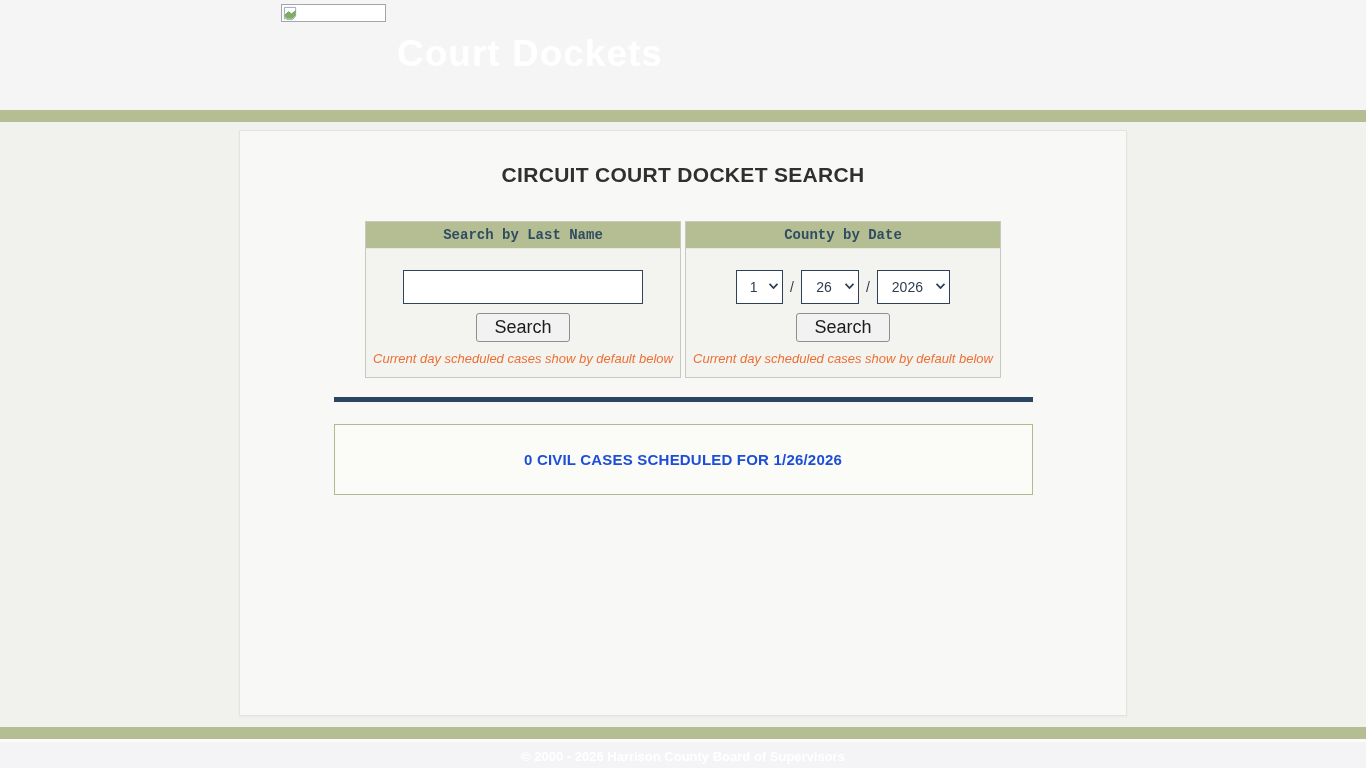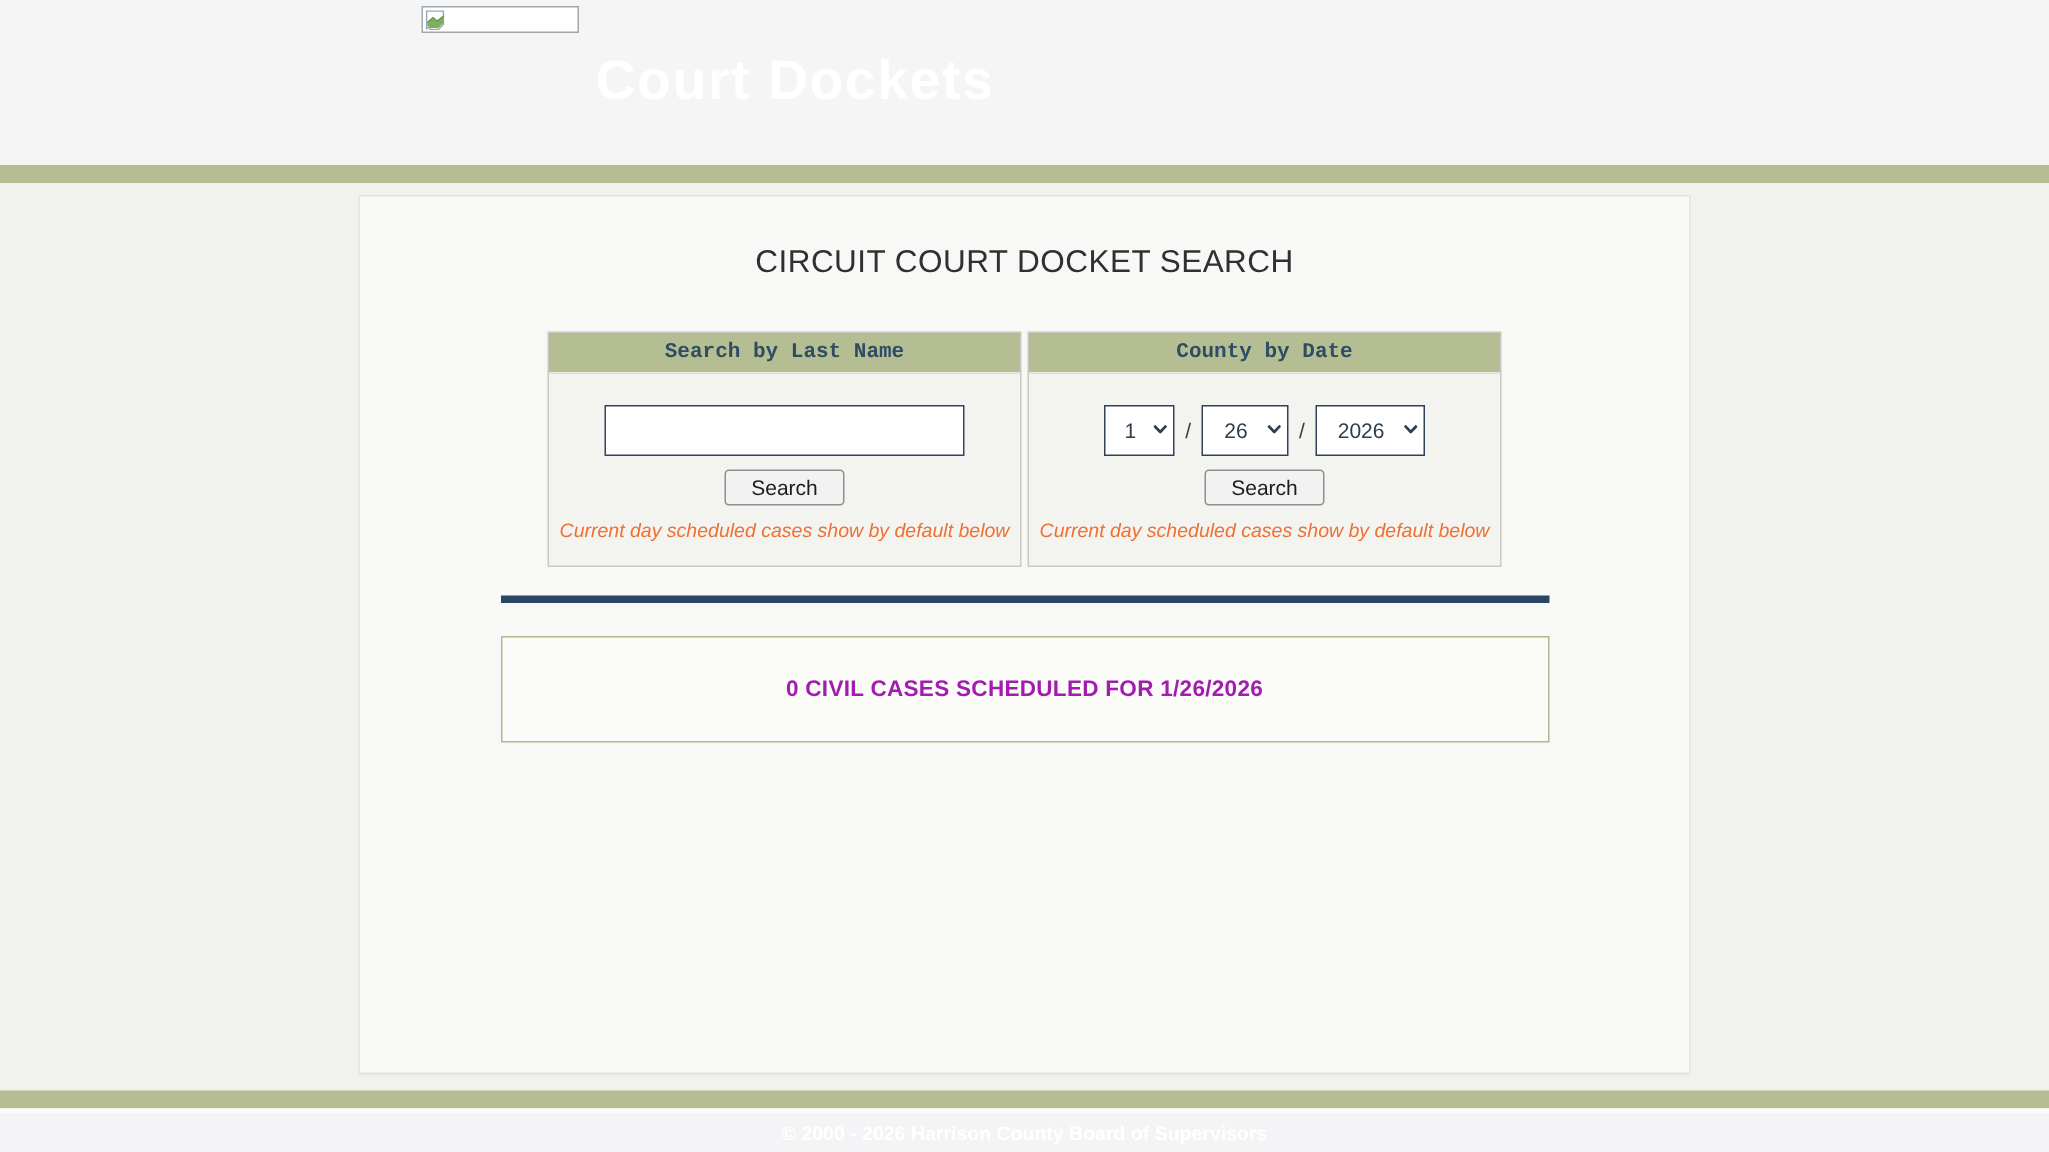--- a/index.html
+++ b/index.html
@@ -30,21 +30,21 @@
 
   
   .main-area { height:605px; background:#f1f1ee; }
   .content-panel {
     width:888px; height:586px; margin:0 auto; position:relative; top:8px;
     background:#f8f8f6; border:1px solid #e3e3e1;
     box-shadow:0 1px 2px rgba(0,0,0,0.04);
   }
   .page-title {
     padding-top:32px; text-align:center;
-    font-size:21px; font-weight:normal; color:#303030; letter-spacing:0.3px;
+    font-size:21px; font-weight:bold; color:#303030; letter-spacing:0.3px;
   }
 
   .search-row {
     margin-top:34px; display:flex; justify-content:center; gap:4px;
   }
   .search-box {
     width:316px; border:1px solid #c9c9c2; background:#f3f3f0;
   }
   .search-box-header {
     height:27px; line-height:27px; text-align:center;
@@ -56,21 +56,21 @@
   .search-box-body {
     height:128px; text-align:center; padding-top:21px; position:relative;
   }
   .lastname-input {
     width:240px; height:34px; border:1px solid #30455c; background:#ffffff;
     font-size:15px; padding:0 6px; color:#222; outline:none; vertical-align:middle;
   }
   .btn {
     margin-top:9px;
     font-family:"Liberation Sans", sans-serif;
-    font-size:14px; color:#1d1d1d;
+    font-size:18px; color:#1d1d1d;
     background:#f2f2f2; border:1px solid #8f8f8f; border-radius:3px;
     padding:3px 17px; cursor:pointer;
   }
   .note {
     margin-top:9px; font-size:13px; font-style:italic; color:#ee7033;
   }
 
   .date-row {
     display:flex; align-items:center; justify-content:center; gap:7px;
   }
@@ -93,21 +93,21 @@
   .divider {
     width:699px; height:5px; background:#2a4662; margin:19px auto 0;
   }
 
   .result-box {
     width:699px; height:71px; margin:0 auto;
     background:#fbfbf8; border:1px solid #b6b691;
     display:flex; align-items:center; justify-content:center;
   }
   .result-box span {
-    font-size:15px; font-weight:bold; color:#a21caf; letter-spacing:0.2px;
+    font-size:15px; font-weight:bold; color:#1d4ed8; letter-spacing:0.2px;
   }
   .result-civil    { margin-top:22px; }
   .result-criminal { margin-top:39px; }
 
   
   .footer-area {
     height:29px; background:#f4f4f6; border-top:3px solid #fbfbfc;
     text-align:center; padding-top:5px;
   }
   .footer-area span {

